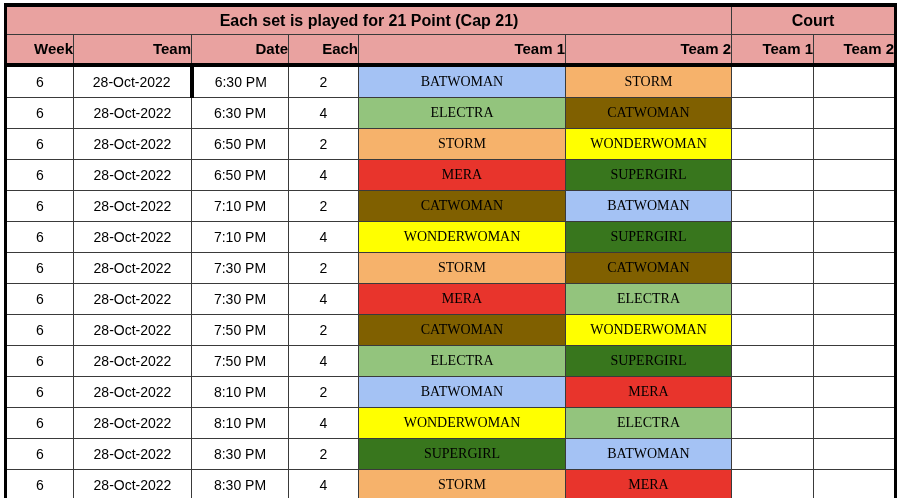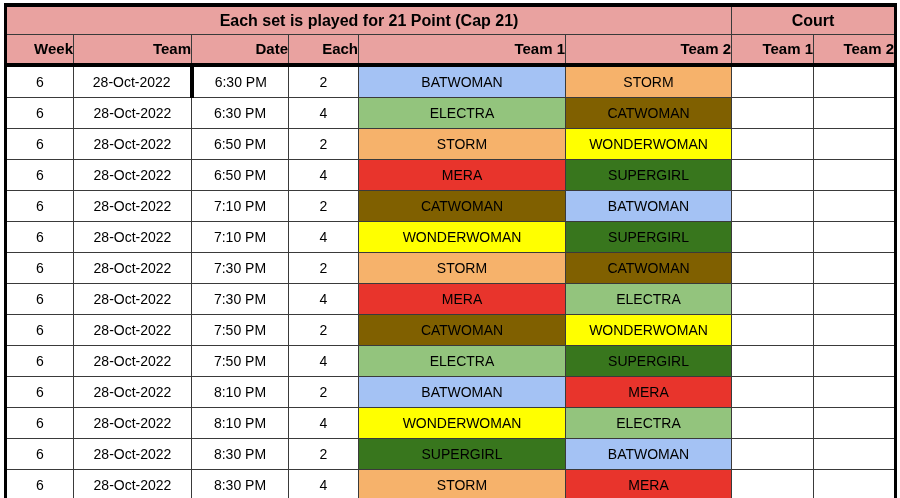--- a/index.html
+++ b/index.html
@@ -104,20 +104,21 @@
     border-bottom: 4px solid #000000;
   }
 
   
   tbody tr.first-data td.cell-date {
     border-right: 4px solid #000000;
   }
 
   td.team {
     font-size: 14px;
+    font-family: Liberation Serif, serif;
   }
 </style>
 </head>
 <body>
 
 <div id="schedule-root">
   <table class="schedule">
     <colgroup>
       <col class="c-week">
         <col class="c-date">

